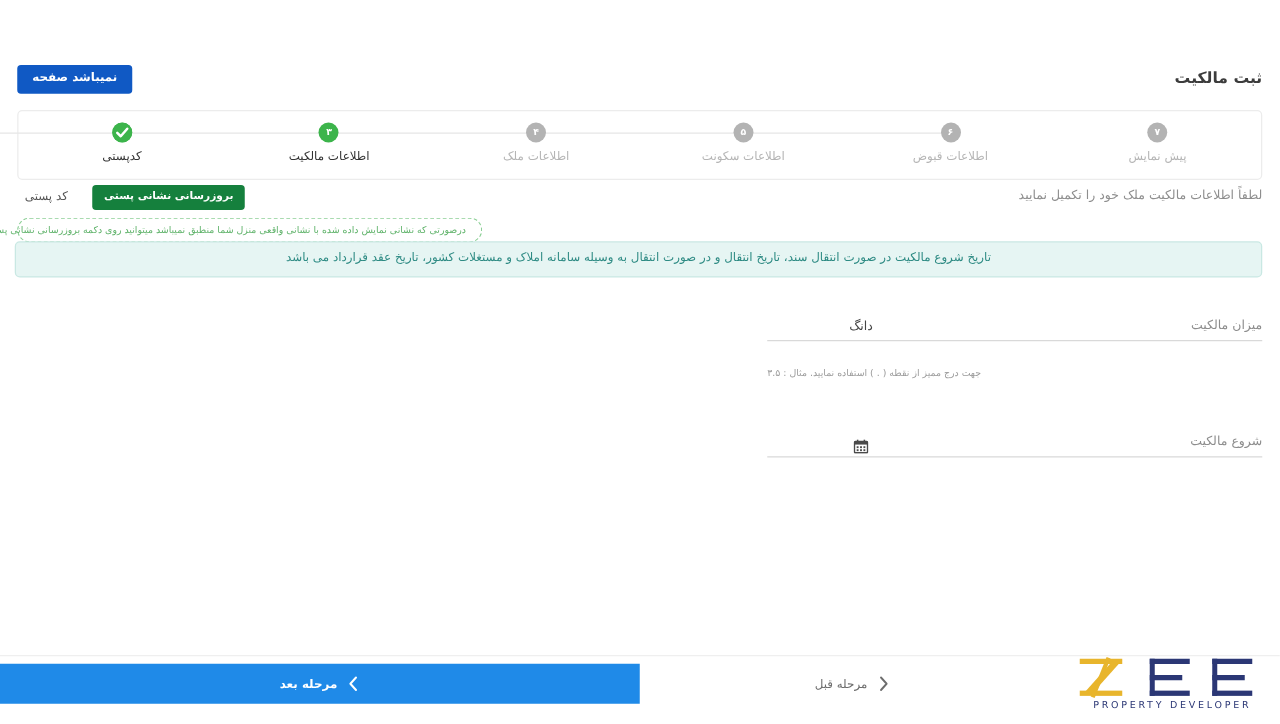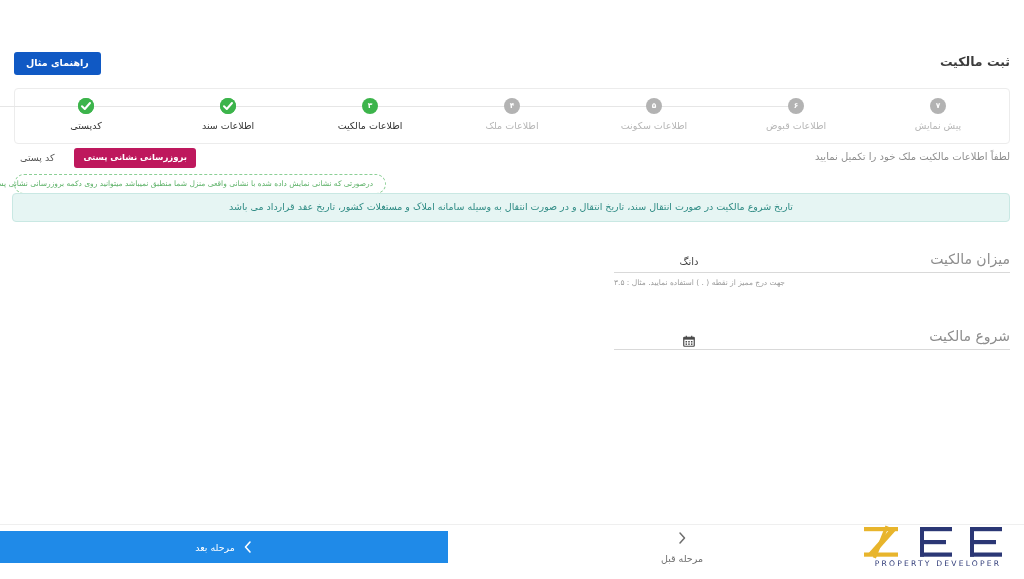--- a/index.html
+++ b/index.html
@@ -171,21 +171,21 @@
     padding-left: 6px;
   }
 
   .postal-label {
     font-size: 9.5px;
     color: #555;
     line-height: 1;
   }
 
   .postal-update-button {
-    background: #be185d;
+    background: #15803d;
     color: #fff;
     border: none;
     border-radius: 3px;
     font-family: inherit;
     font-size: 8.5px;
     font-weight: bold;
     padding: 5px 9px 6px;
     cursor: pointer;
     line-height: 1;
     white-space: nowrap;
@@ -233,21 +233,21 @@
     display: flex;
     flex-direction: row;
     align-items: flex-end;
     justify-content: space-between;
     border-bottom: 1px solid #d9d9d9;
     padding-bottom: 5px;
     min-height: 20px;
   }
 
   .field-label {
-    font-size: 14px;
+    font-size: 10px;
     color: #8d8d8d;
     line-height: 1;
     white-space: nowrap;
     padding-bottom: 1px;
   }
 
   .field-control {
     display: flex;
     flex-direction: column;
     align-items: center;
@@ -268,21 +268,21 @@
   }
 
   .field-suffix {
     font-size: 10px;
     color: #444;
     line-height: 1;
     white-space: nowrap;
   }
 
   .field-help {
-    margin-top: 5px;
+    margin-top: 21px;
     font-size: 7.5px;
     color: #9b9b9b;
     text-align: left;
     line-height: 1.2;
     direction: rtl;
   }
 
   .calendar-icon {
     display: inline-block;
     width: 12px;
@@ -298,47 +298,47 @@
     left: 0;
     right: 0;
     bottom: 16px;
     height: 32px;
   }
 
   .next-button {
     position: absolute;
     left: 0;
     top: 0;
-    width: 448px;
+    width: 512px;
     height: 32px;
     background: #1f8ae8;
     border: none;
     cursor: pointer;
     display: flex;
     flex-direction: row;
     align-items: center;
     justify-content: center;
     gap: 8px;
     color: #ffffff;
     font-family: inherit;
     font-size: 9.5px;
-    font-weight: normal;
+    font-weight: bold;
   }
 
   .prev-button {
     position: absolute;
     left: 512px;
     top: 0;
     width: 340px;
     height: 32px;
     background: transparent;
     border: none;
     cursor: pointer;
     display: flex;
-    flex-direction: column;
+    flex-direction: row;
     align-items: center;
     justify-content: center;
     gap: 8px;
     color: #6d6d6d;
     font-family: inherit;
     font-size: 9.5px;
   }
 
   .chev {
     display: inline-block;
@@ -366,21 +366,21 @@
     background: #efefef;
   }
 </style>
 </head>
 <body>
 
 <div class="page">
 
   <div class="header">
     <div class="page-title">ثبت مالکیت</div>
-    <button class="guide-button">راهنمای مثال</button>
+    <button class="guide-button">نمیباشد صفحه</button>
   </div>
 
   <div class="stepper-card">
     <div class="stepper" id="stepper">
         <div class="step pending">
           <div class="step-bullet">
             <span>۷</span>
           </div>
           <div class="step-label">پیش نمایش</div>
         </div>
@@ -408,29 +408,20 @@
           </div>
           <div class="step-label">اطلاعات مالکیت</div>
         </div>
         <div class="step done">
           <div class="step-bullet">
             <svg class="check" viewBox="0 0 16 16" aria-hidden="true">
               <circle cx="8" cy="8" r="8" fill="#3cb44b"></circle>
               <polyline points="4,8.3 6.8,11 12,5" fill="none" stroke="#ffffff" stroke-width="2" stroke-linecap="round" stroke-linejoin="round"></polyline>
             </svg>
           </div>
-          <div class="step-label">اطلاعات سند</div>
-        </div>
-        <div class="step done">
-          <div class="step-bullet">
-            <svg class="check" viewBox="0 0 16 16" aria-hidden="true">
-              <circle cx="8" cy="8" r="8" fill="#3cb44b"></circle>
-              <polyline points="4,8.3 6.8,11 12,5" fill="none" stroke="#ffffff" stroke-width="2" stroke-linecap="round" stroke-linejoin="round"></polyline>
-            </svg>
-          </div>
           <div class="step-label">کدپستی</div>
         </div>
       </div>
   </div>
 
   <div class="instruction">لطفاً اطلاعات مالکیت ملک خود را تکمیل نمایید</div>
 
   <div class="postal-block">
     <div class="postal-row">
       <span class="postal-label">کد پستی</span>

